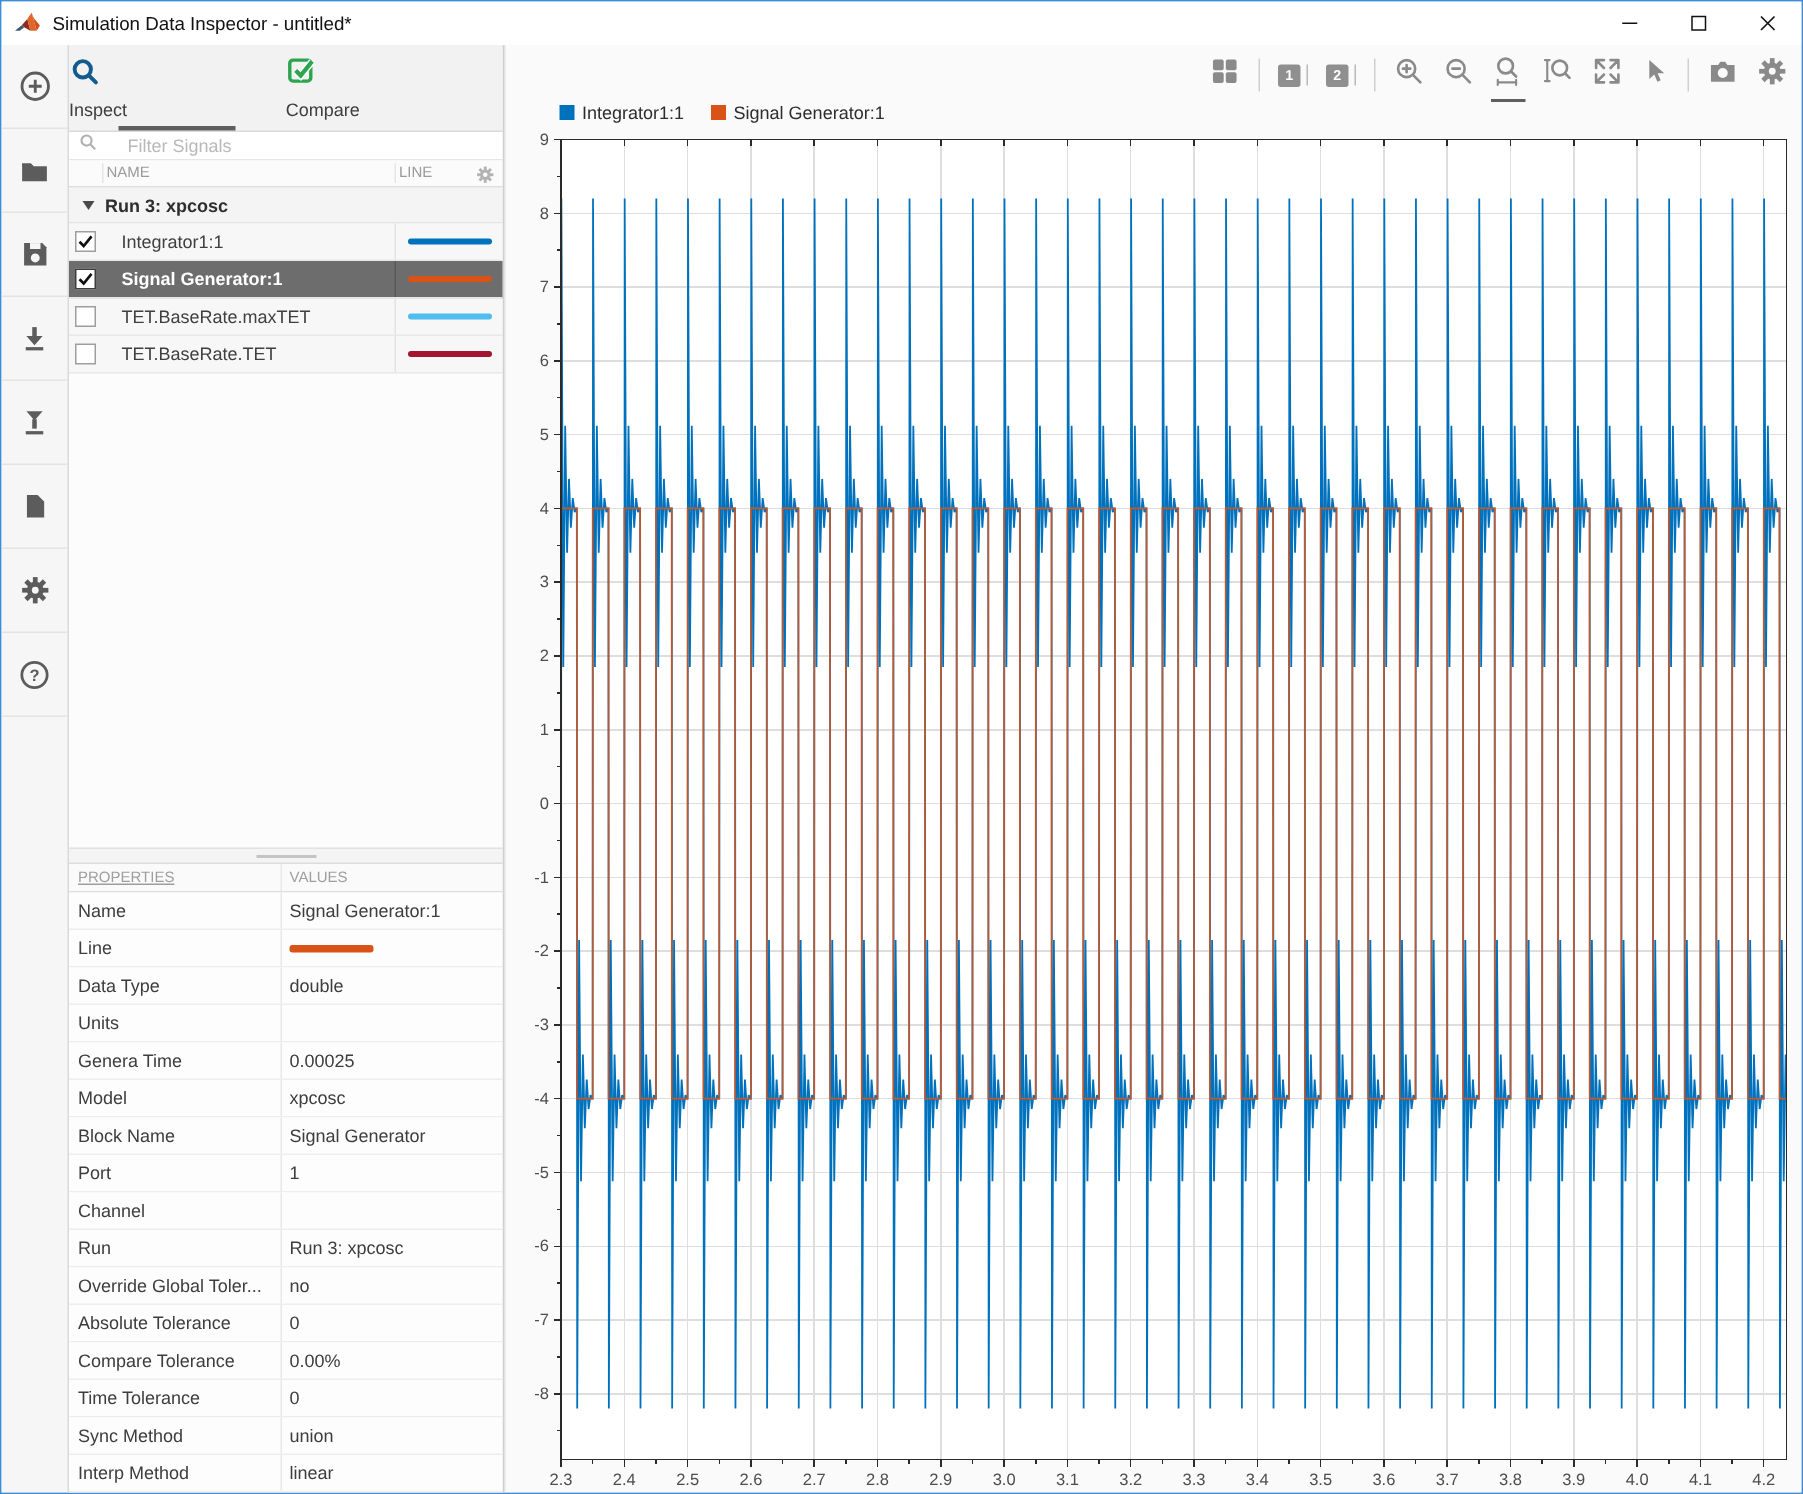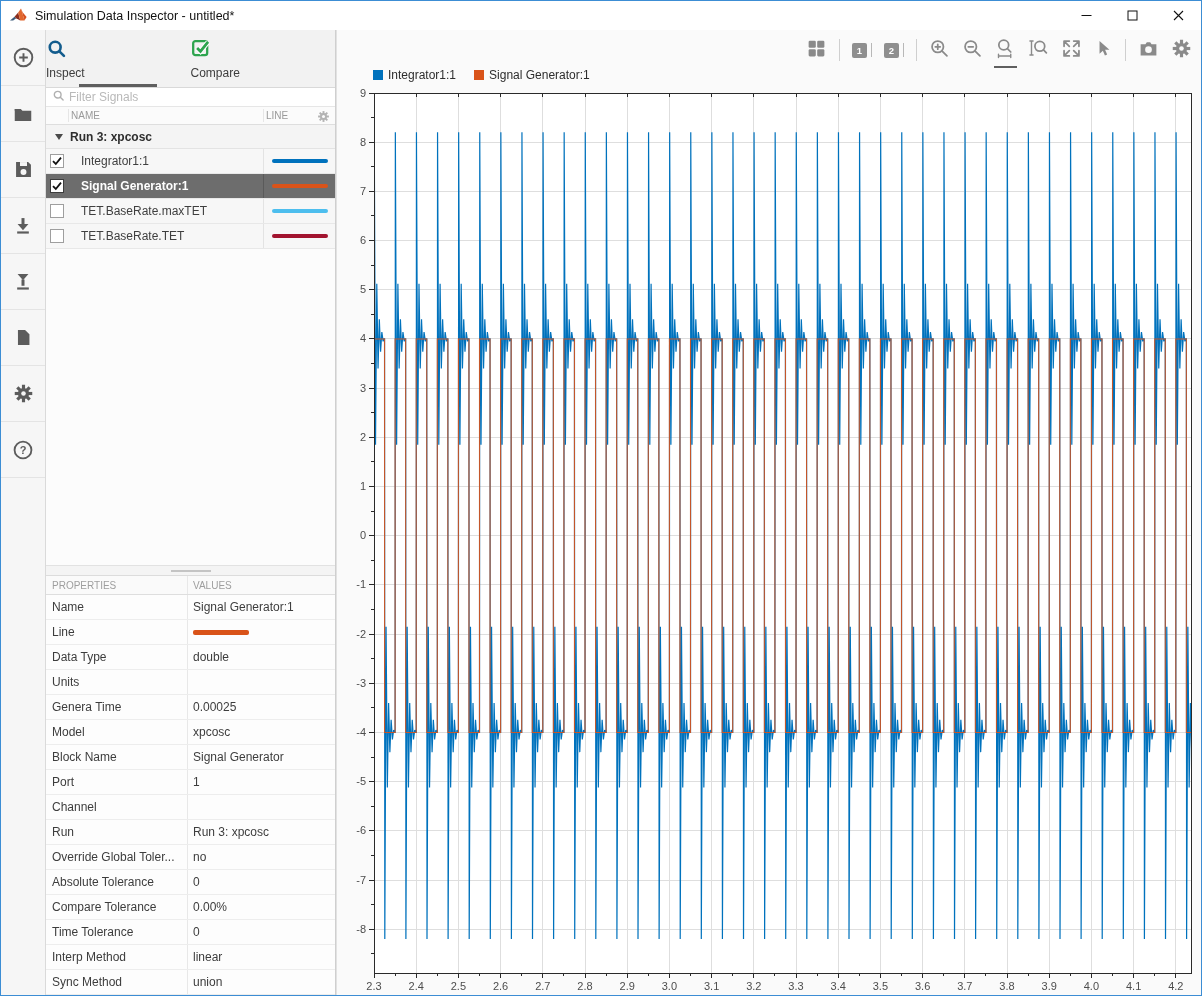--- a/index.html
+++ b/index.html
@@ -23,21 +23,21 @@
   
   .left-panel { width:290px; background:#fcfcfc; border-right:1px solid #cfcfcf;
                 display:flex; flex-direction:column; }
   .tabbar { height:58px; background:#f2f2f2; border-bottom:1px solid #d9d9d9; display:flex; }
   .tab { flex:1; display:flex; flex-direction:column; align-items:flex-start; justify-content:center;
          gap:3px; position:relative; cursor:default; }
   .tab .tab-label { font-size:12px; color:#3d3d3d; }
   .tab.active::after { content:""; position:absolute; bottom:0; left:50%; transform:translateX(-50%);
          width:78px; height:3px; background:#5f5f5f; }
   .filter-row { height:19px; background:#fff; border-bottom:1px solid #e6e6e6;
-                display:flex; align-items:center; padding-left:6px; gap:4px; color:#b5b5b5; }
+                display:flex; align-items:center; padding-left:6px; gap:20px; color:#b5b5b5; }
   .filter-row input { border:none; outline:none; flex:1; font-size:12px; font-family:inherit; color:#333; background:transparent; }
   .filter-row input::placeholder { color:#b9b9b9; }
   .sig-header { height:18px; background:#fbfbfb; border-bottom:1px solid #dedede;
                 display:flex; align-items:center; font-size:10px; color:#9a9a9a; position:relative; }
   .sig-header .hole { fill:#fbfbfb; }
   .sig-header .h-name { position:absolute; left:25px; }
   .sig-header .h-line { position:absolute; left:220px; }
   .sig-header .h-gear { position:absolute; right:5px; top:3px; color:#b3b3b3; }
   .sig-header .vsep { position:absolute; top:2px; bottom:2px; width:1px; background:#e6e6e6; }
   .run-row { height:24px; background:#f4f4f4; border-bottom:1px solid #e3e3e3;
@@ -56,21 +56,21 @@
   .sig-row .line-cell { position:absolute; left:217px; right:0; top:0; bottom:0;
                         border-left:1px solid #e3e3e3; display:flex; align-items:center; justify-content:center; }
   .sig-row.selected .line-cell { border-left-color:#5a5a5a; }
   .sig-row .swatch { width:56px; height:4px; border-radius:2px; }
   .panel-spacer { flex:1; background:#fcfcfc; }
   .v-splitter { height:11px; background:#f4f4f4; border-top:1px solid #e2e2e2; border-bottom:1px solid #dcdcdc;
                 display:flex; align-items:center; justify-content:center; }
   .v-splitter .handle { width:40px; height:2px; background:#c4c4c4; }
   .props-header { height:19px; background:#fafafa; border-bottom:1px solid #dedede; position:relative;
                   font-size:10px; color:#9e9e9e; display:flex; align-items:center; }
-  .props-header .h-props { position:absolute; left:6px; }
+  .props-header .h-props { position:absolute; left:6px;text-decoration:underline; }
   .props-header .h-vals { position:absolute; left:147px; }
   .props-header .vsep, .prop-row .vsep { position:absolute; left:141px; top:0; bottom:0; width:1px; background:#e8e8e8; }
   .prop-row { height:25px; border-bottom:1px solid #ededed; position:relative; background:#fdfdfd;
               font-size:12px; color:#3d3d3d; }
   .prop-row .p-label { position:absolute; left:6px; top:5px; white-space:nowrap; }
   .prop-row .p-value { position:absolute; left:147px; top:5px; white-space:nowrap; }
   .prop-row .p-swatch { position:absolute; left:147px; top:10px; width:56px; height:5px; border-radius:2px; }
   
   .chart-panel { flex:1; background:#fafafa; position:relative; border-left:1px solid #e2e2e2; }
   .chart-toolbar { position:absolute; top:6px; right:9px; display:flex; align-items:center; gap:12px;
@@ -369,27 +369,27 @@
             <span class="p-label">Compare Tolerance</span>
             <span class="p-value">0.00%</span>
           </div>
           <div class="prop-row">
             <span class="vsep"></span>
             <span class="p-label">Time Tolerance</span>
             <span class="p-value">0</span>
           </div>
           <div class="prop-row">
             <span class="vsep"></span>
+            <span class="p-label">Sync Method</span>
+            <span class="p-value">union</span>
+          </div>
+          <div class="prop-row">
+            <span class="vsep"></span>
             <span class="p-label">Interp Method</span>
             <span class="p-value">linear</span>
-          </div>
-          <div class="prop-row">
-            <span class="vsep"></span>
-            <span class="p-label">Sync Method</span>
-            <span class="p-value">union</span>
           </div>
         </div>
     </div>
 
     <div class="chart-panel">
       <div class="chart-toolbar" id="chart-toolbar">
           <div class="ct-item">
             <span><svg width="21" height="21" viewBox="0 0 24 24" fill="currentColor">
                 <rect x="3" y="3" width="8.2" height="8.2" rx="1.5"></rect>
                 <rect x="12.8" y="3" width="8.2" height="8.2" rx="1.5"></rect>

